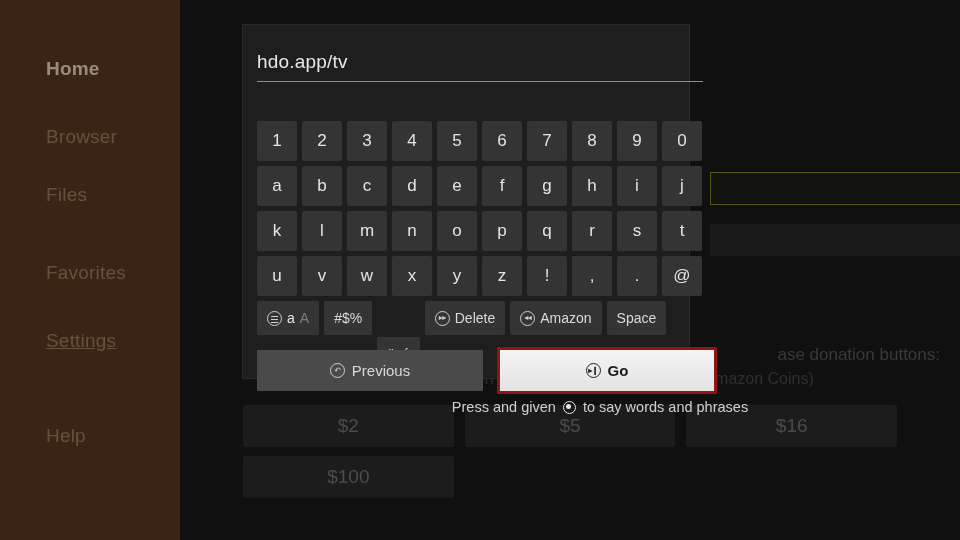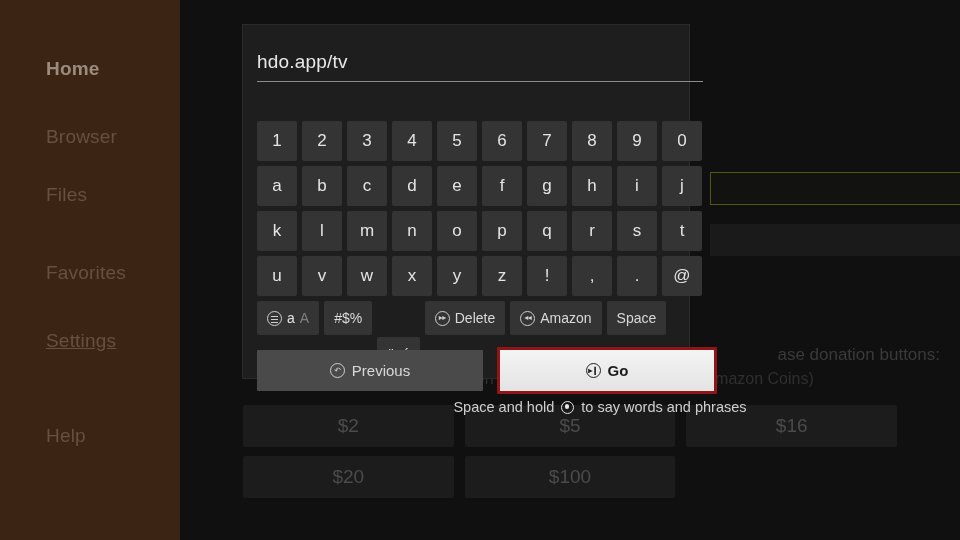--- a/index.html
+++ b/index.html
@@ -256,30 +256,29 @@
 <div id="root">
 
   <div id="bg-page">
     <div id="bg-urlbox"></div>
     <div id="bg-greybox"></div>
   </div>
   <div id="bg-line-1">ase donation buttons:</div>
   <div id="bg-line-2">(You'll be given the option to use currency or Amazon Coins)</div>
 
   <div id="voice-hint">
-    <span>Space and hold</span>
+    <span>Press and given</span>
     <span class="mic-glyph"></span>
     <span>to say words and phrases</span>
   </div>
 
   <div id="donation-grid">
       <div class="donate-btn">$2</div>
       <div class="donate-btn">$5</div>
       <div class="donate-btn">$16</div>
-      <div class="donate-btn">$20</div>
       <div class="donate-btn">$100</div>
     </div>
 
   <div id="sidebar">
       <div class="side-item active" style="top: 58px;">Home</div>
       <div class="side-item" style="top: 126px; text-align: center;">Browser</div>
       <div class="side-item" style="top: 184px;">Files</div>
       <div class="side-item" style="top: 262px;">Favorites</div>
       <div class="side-item" style="top: 330px; text-decoration: underline;">Settings</div>
       <div class="side-item" style="top: 397px; margin-top: 28px;">Help</div>

